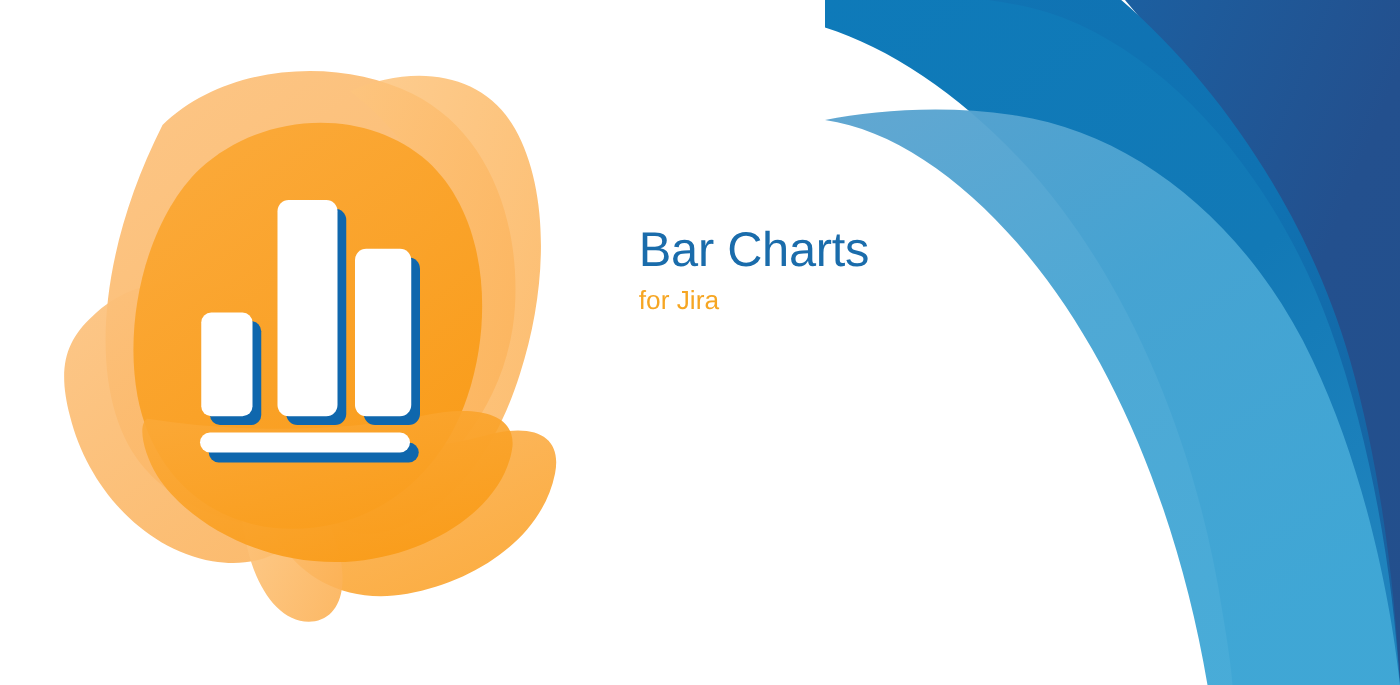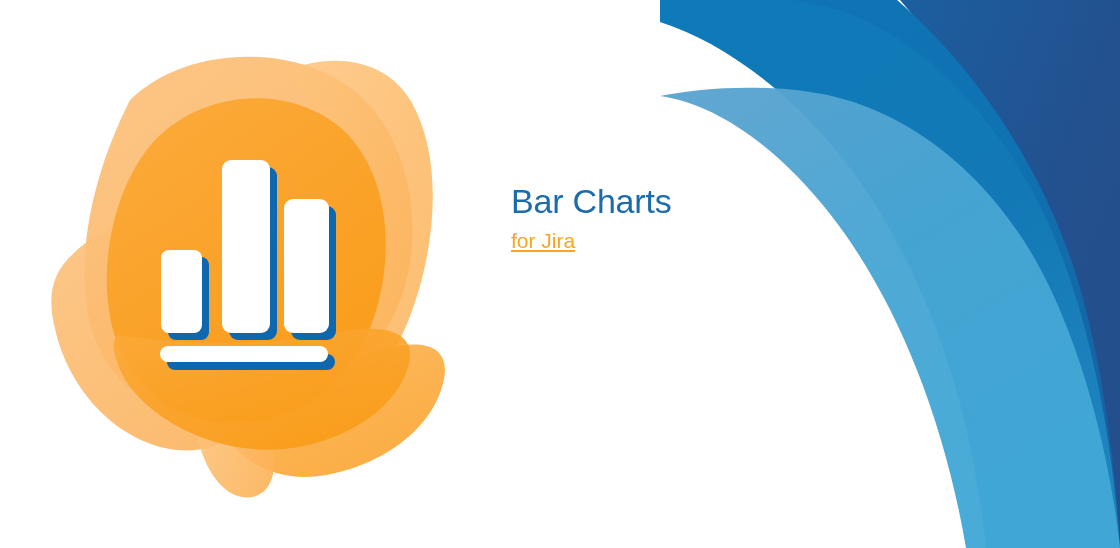--- a/index.html
+++ b/index.html
@@ -36,34 +36,33 @@
     height: 470px;
   }
   
   #text-block {
     position: absolute;
     left: 511px;
     top: 178px;
     width: 400px;
   }
   #product-title {
-    font-size: 34px;
+    font-size: 39px;
     line-height: 46px;
     font-weight: 400;
     letter-spacing: -0.2px;
     margin: 0;
     color: #1a6cab;
   }
   #product-subtitle {
     font-size: 21px;
     line-height: 26px;
     font-weight: 400;
     margin: 4px 0 0 0;
     color: #f6a623;
-    text-decoration: underline;
   }
   #product-description {
     font-size: 20.5px;
     line-height: 30px;
     font-weight: 400;
     margin: 33px 0 0 0;
     color: #1c1c1c;
     max-width: 385px;
   }
 </style>

